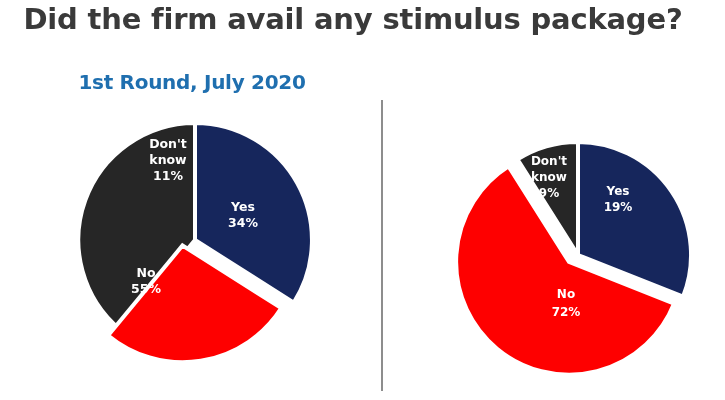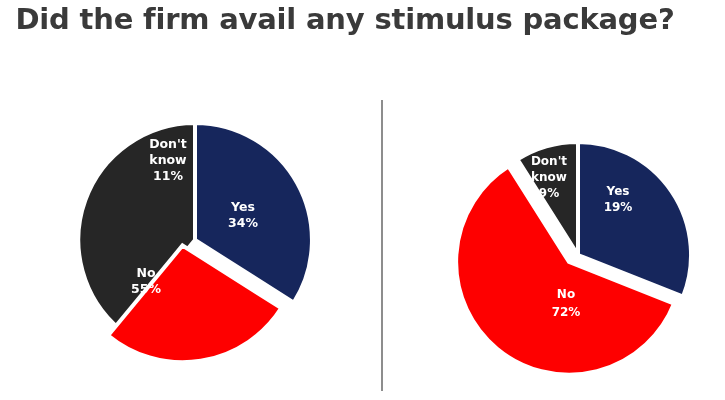--- a/index.html
+++ b/index.html
@@ -20,21 +20,21 @@
     position: absolute;
     left: 0; top: 0;
     width: 725px;
     height: 400px;
     background: #ffffff;
   }
 
   
   #main-title {
     position: absolute;
-    left: 0;
+    left: 8px;
     top: 2px;
     width: 690px;
     text-align: center;
     font-size: 29px;
     font-weight: bold;
     color: #3a3a3a;
     letter-spacing: -0.2px;
     font-family: "DejaVu Sans", "Liberation Sans", sans-serif;
     white-space: nowrap;
   }
@@ -91,20 +91,21 @@
   .slice-label.l1 { font-size: 12.5px; }
   .slice-label.l2 { font-size: 12px; }
 </style>
 </head>
 <body>
 
 <div id="slide">
 
   <div id="main-title">Did the firm avail any stimulus package?</div>
 
+  <div class="panel-subtitle" id="subtitle-round1">1st Round, July 2020</div>
 
 
   <div id="panel-divider"></div>
 
   <div class="pie-panel" id="pie-panel-round1">
     <svg class="pie-svg" viewBox="0 0 280 265" xmlns="http://www.w3.org/2000/svg">
 
       <path d="M 135 130 L 135 13 A 117 117 0 0 1 233.8 192.6 Z" fill="#16265c" stroke="#ffffff" stroke-width="4"></path>
 
       <path d="M 135 130 L 60.6 220 A 117 117 0 0 1 135 13 Z" fill="#262626" stroke="#ffffff" stroke-width="4"></path>

